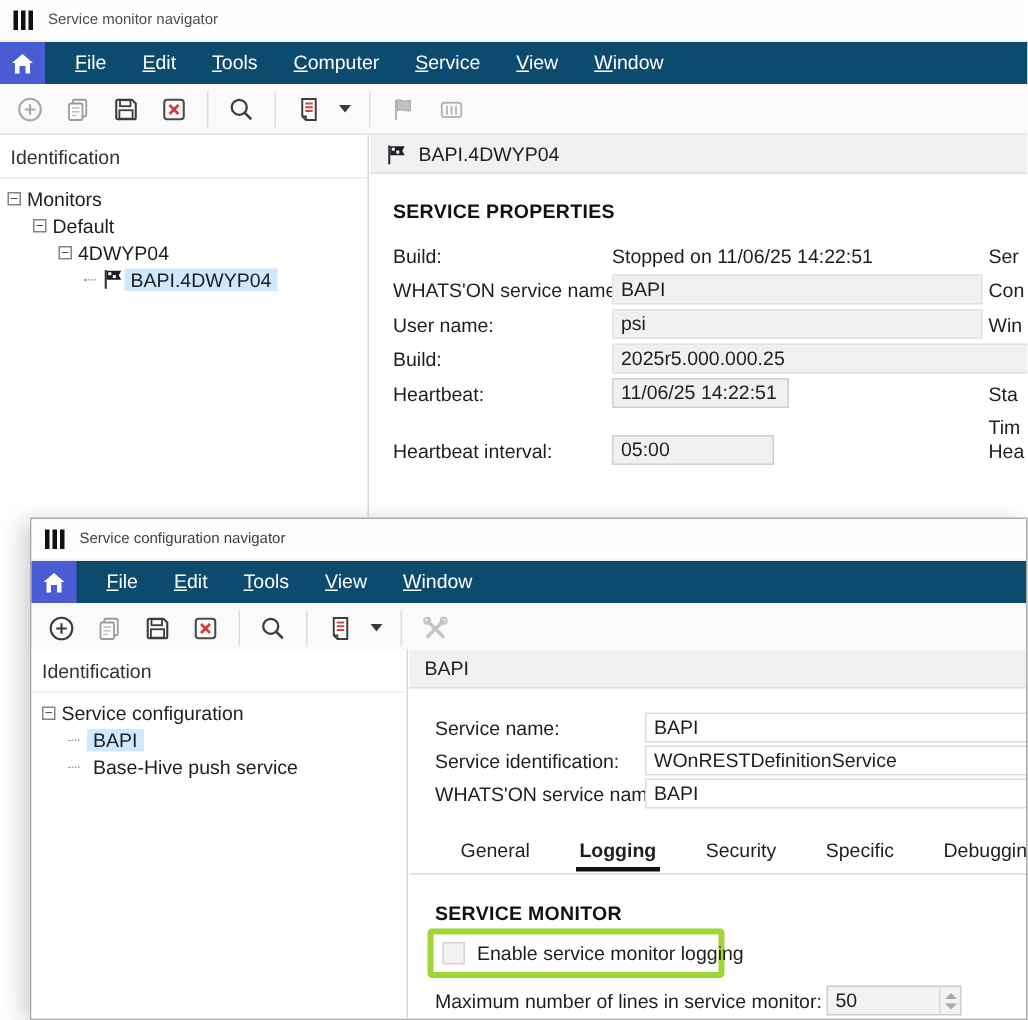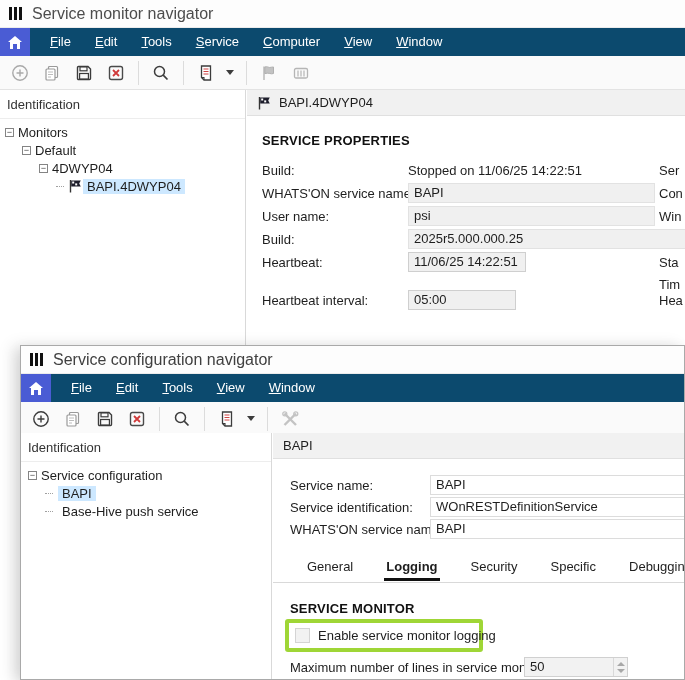--- a/index.html
+++ b/index.html
@@ -6,21 +6,21 @@
   html,body { width:685px; height:680px; }
   body { font-family:"Liberation Sans", sans-serif; font-size:13px; color:#1e1e1e; background:#fff; position:relative; overflow:hidden; }
 
   .window { position:absolute; background:#fff; overflow:hidden; }
   #monitor-window { left:0; top:0; width:685px; height:680px; }
   #config-window { left:20px; top:345px; width:665px; height:335px; border:1px solid #a9a9a9; box-shadow:-8px 0 14px rgba(0,0,0,.10), 0 6px 14px rgba(0,0,0,.12); }
 
   .titlebar { height:28px; background:#fdfdfd; border-bottom:1px solid #ececec; display:flex; align-items:center; padding-left:9px; }
   .app-logo { display:flex; gap:2px; margin-right:10px; }
   .app-logo i { display:block; width:3px; height:13px; background:#111; }
-  .title-text { color:#4d4d4d; font-size:16px; }
+  .title-text { color:#4d4d4d; font-size:10px; }
 
   .menubar { height:28px; background:#0c4a6e; display:flex; align-items:stretch; }
   .home-btn { width:30px; background:#4a5cd4; display:flex; align-items:center; justify-content:center; }
   .menu-items { display:flex; align-items:center; padding-left:8px; }
   .menu-item { color:#fff; padding:0 12px; line-height:28px; cursor:default; }
   .menu-item u { text-decoration:underline; }
 
   .toolbar { height:34px; background:#fafafa; border-bottom:1px solid #e3e3e3; display:flex; align-items:center; padding-left:6px; gap:4px; }
   .tbtn { width:28px; height:28px; display:flex; align-items:center; justify-content:center; }
   .tb-div { width:1px; height:24px; background:#dcdcdc; margin:0 4px; }
@@ -89,22 +89,22 @@
   <div class="menubar">
     <div class="home-btn">
       <svg width="16" height="15" viewBox="0 0 16 15">
           <path d="M8 1 L15 7 H13 V14 H10 V9 H6 V14 H3 V7 H1 Z" fill="#fff"></path>
         </svg>
     </div>
     <div class="menu-items">
       <span class="menu-item"><u>F</u>ile</span>
       <span class="menu-item"><u>E</u>dit</span>
       <span class="menu-item"><u>T</u>ools</span>
+      <span class="menu-item"><u>C</u>omputer</span>
       <span class="menu-item"><u>S</u>ervice</span>
-      <span class="menu-item"><u>C</u>omputer</span>
       <span class="menu-item"><u>V</u>iew</span>
       <span class="menu-item"><u>W</u>indow</span>
     </div>
   </div>
 
   <div class="toolbar">
     <div class="tbtn">
       <svg width="18" height="18" viewBox="0 0 18 18">
           <circle cx="9" cy="9" r="7.2" fill="none" stroke="#a9a9a9" stroke-width="1.4"></circle>
           <path d="M9 5.5 V12.5 M5.5 9 H12.5" stroke="#a9a9a9" stroke-width="1.4"></path>
@@ -363,21 +363,21 @@
       <div class="tabs-line" style="top:149px"></div>
 
       <div class="section-title" style="position:absolute; left:17px; top:168px">SERVICE MONITOR</div>
 
       <div class="hl-box" style="left:12px; top:186px; width:198px; height:33px; padding-left:6px">
         <span class="checkbox"></span>
         <span class="cb-label">Enable service monitor logging</span>
       </div>
 
       <span class="flabel" style="top:227px; left:17px">Maximum number of lines in service monitor:</span>
-      <div class="spin-box" style="left:251px; top:224px; width:104px">
+      <div class="spin-box" style="left:278px; top:224px; width:90px">
         <span class="spin-val">50</span>
         <span class="spin-btns">
           <span class="arr-up"></span>
           <span class="arr-dn"></span>
         </span>
       </div>
     </div>
   </div>
 </div>
 

